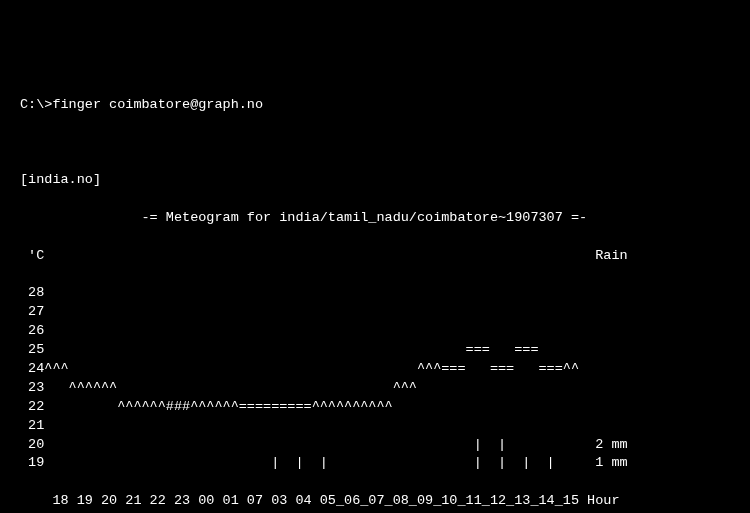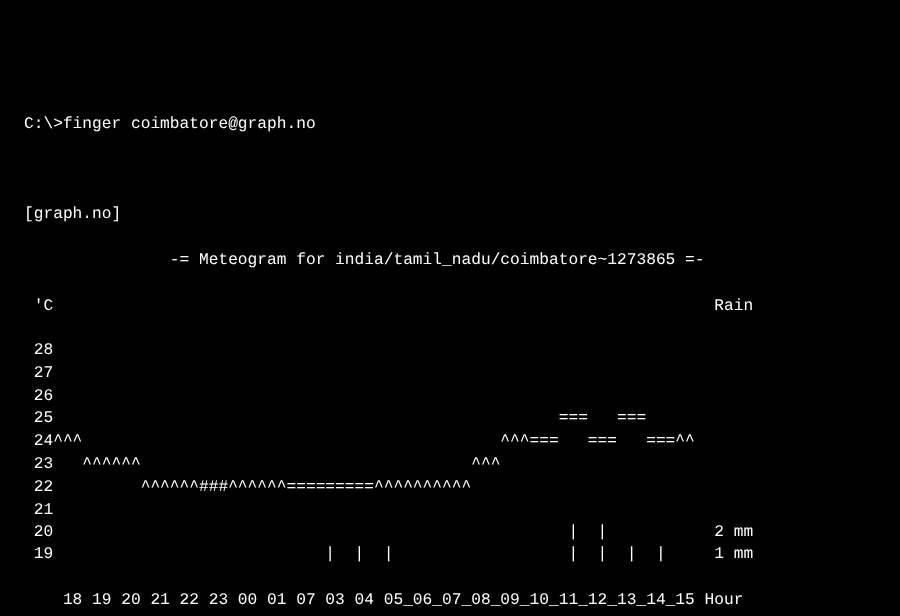--- a/index.html
+++ b/index.html
@@ -14,22 +14,22 @@
     }
     .terminal-line { white-space: pre; }
   </style>
 </head>
 <body>
 
 
 
 <div class="terminal-line">C:\&gt;finger coimbatore@graph.no</div>
 <div class="terminal-line"> </div>
-<div class="terminal-line">[graph.no]</div>
-<div class="terminal-line" id="title-line">               -= Meteogram for india/tamil_nadu/coimbatore~1273865 =-</div>
+<div class="terminal-line">[india.no]</div>
+<div class="terminal-line" id="title-line">               -= Meteogram for india/tamil_nadu/coimbatore~1907307 =-</div>
 <div class="terminal-line" id="axis-header-line"> 'C                                                                    Rain</div>
 <div id="chart-rows"><div class="terminal-line"> 28                                                                    </div><div class="terminal-line"> 27                                                                    </div><div class="terminal-line"> 26                                                                    </div><div class="terminal-line"> 25                                                    ===   ===       </div><div class="terminal-line"> 24^^^                                           ^^^===   ===   ===^^  </div><div class="terminal-line"> 23   ^^^^^^                                  ^^^                      </div><div class="terminal-line"> 22         ^^^^^^###^^^^^^=========^^^^^^^^^^                         </div><div class="terminal-line"> 21                                                                    </div><div class="terminal-line"> 20                                                     |  |           2 mm</div><div class="terminal-line"> 19                            |  |  |                  |  |  |  |     1 mm</div></div>
 <div class="terminal-line" id="hour-line">    18 19 20 21 22 23 00 01 07 03 04 05_06_07_08_09_10_11_12_13_14_15 Hour</div>
 
 
 
 
 
 
 

